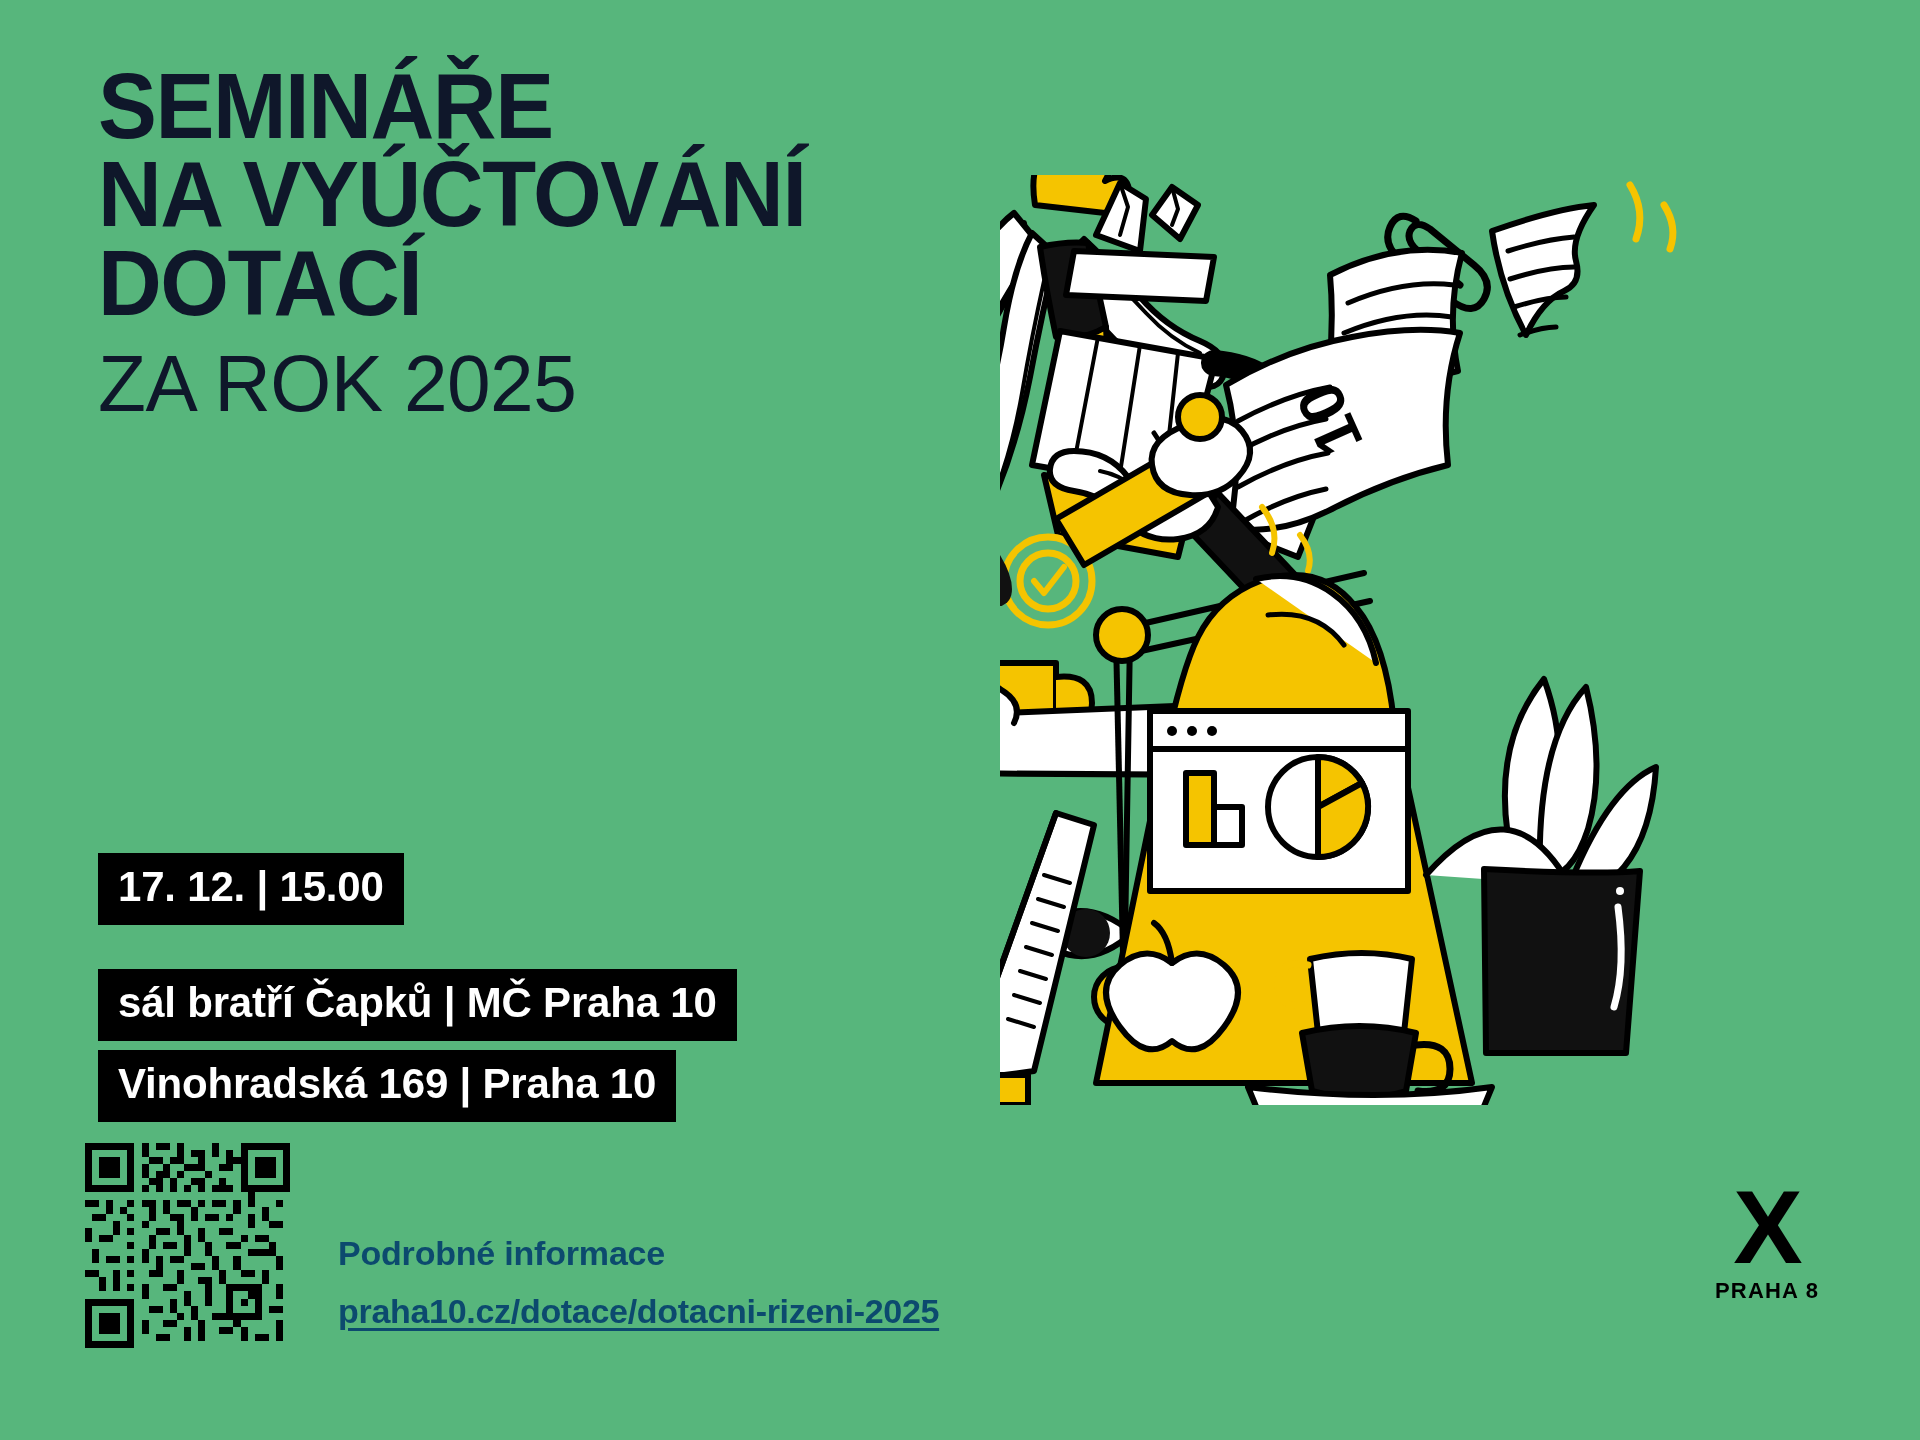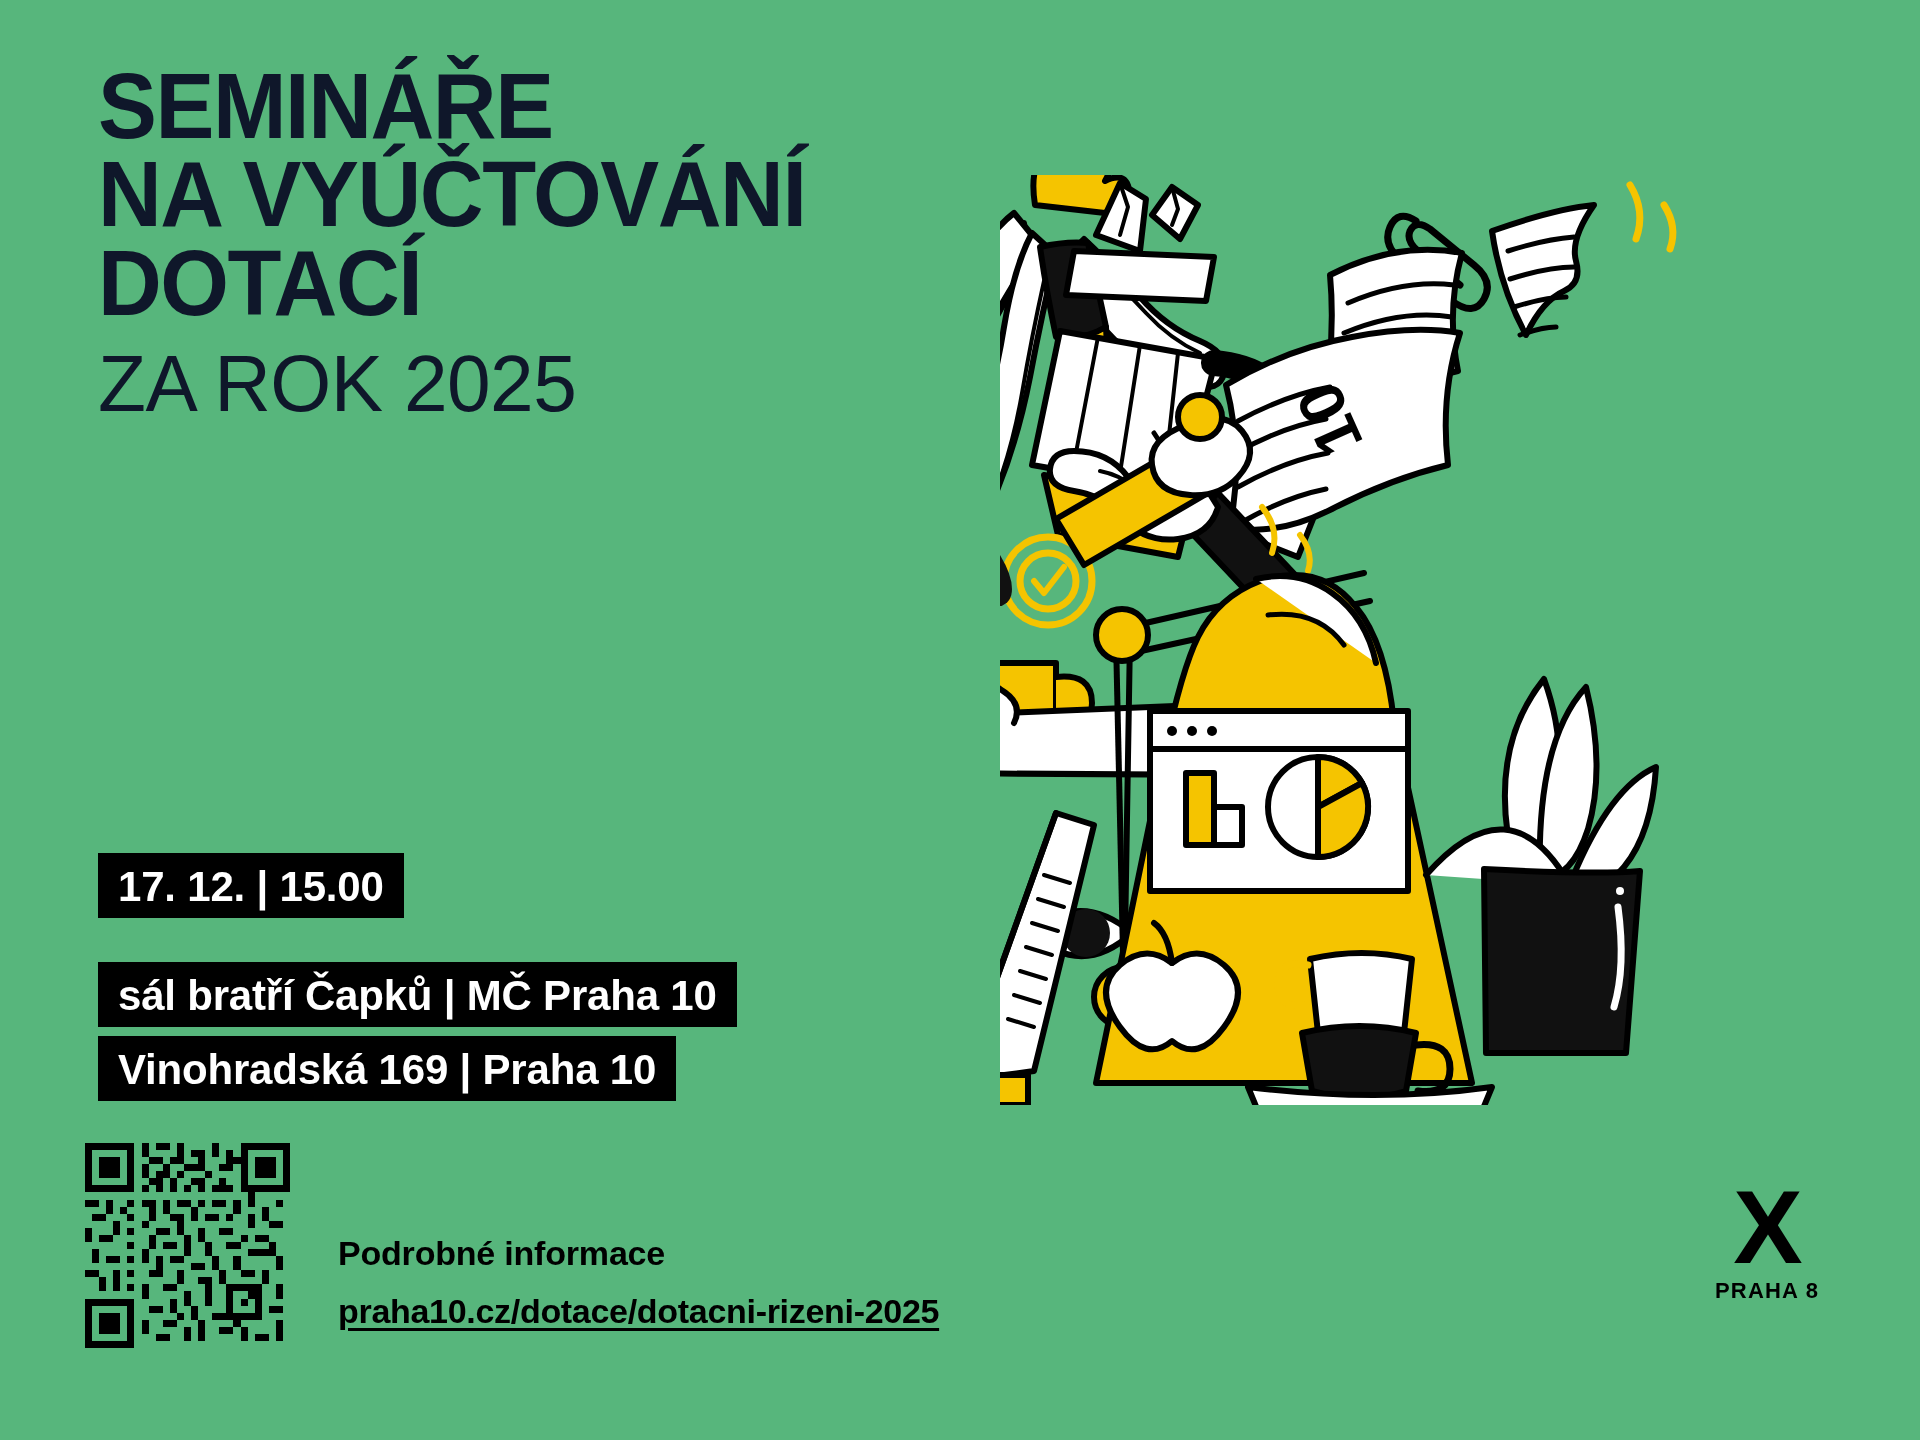--- a/index.html
+++ b/index.html
@@ -40,40 +40,40 @@
   }
 
   
   .infoboxes{position:absolute;left:98px;top:853px;}
   .infobox{
     display:table;
     background:#000;color:#fff;
     font-weight:700;
     font-size:40px;
     line-height:1;
-    padding:13px 20px 10px 20px;
+    padding:13px 20px 17px 20px;
     margin-bottom:9px;
     white-space:nowrap;
     letter-spacing:-0.2px;
   }
   .infobox.b1{font-size:42px;}
   .infobox.b2{font-size:42px;margin-top:44px;}
   .infobox.b3{font-size:42px;}
 
   
   .qr{
     position:absolute;left:85px;top:1143px;
     width:205px;height:205px;
   }
   .qr svg{display:block;width:205px;height:205px;}
 
   
   .footer{
     position:absolute;left:338px;top:1232px;
-    color:#000000;
+    color:#0c4a6e;
   }
   .footer .finfo{
     font-size:34px;font-weight:600;line-height:1.25;letter-spacing:-0.2px;
     display:block;
   }
   .footer .furl{
     font-size:34px;font-weight:700;line-height:1.25;letter-spacing:-0.3px;
     display:block;margin-top:15px;
     text-decoration:underline;
     text-underline-offset:5px;

